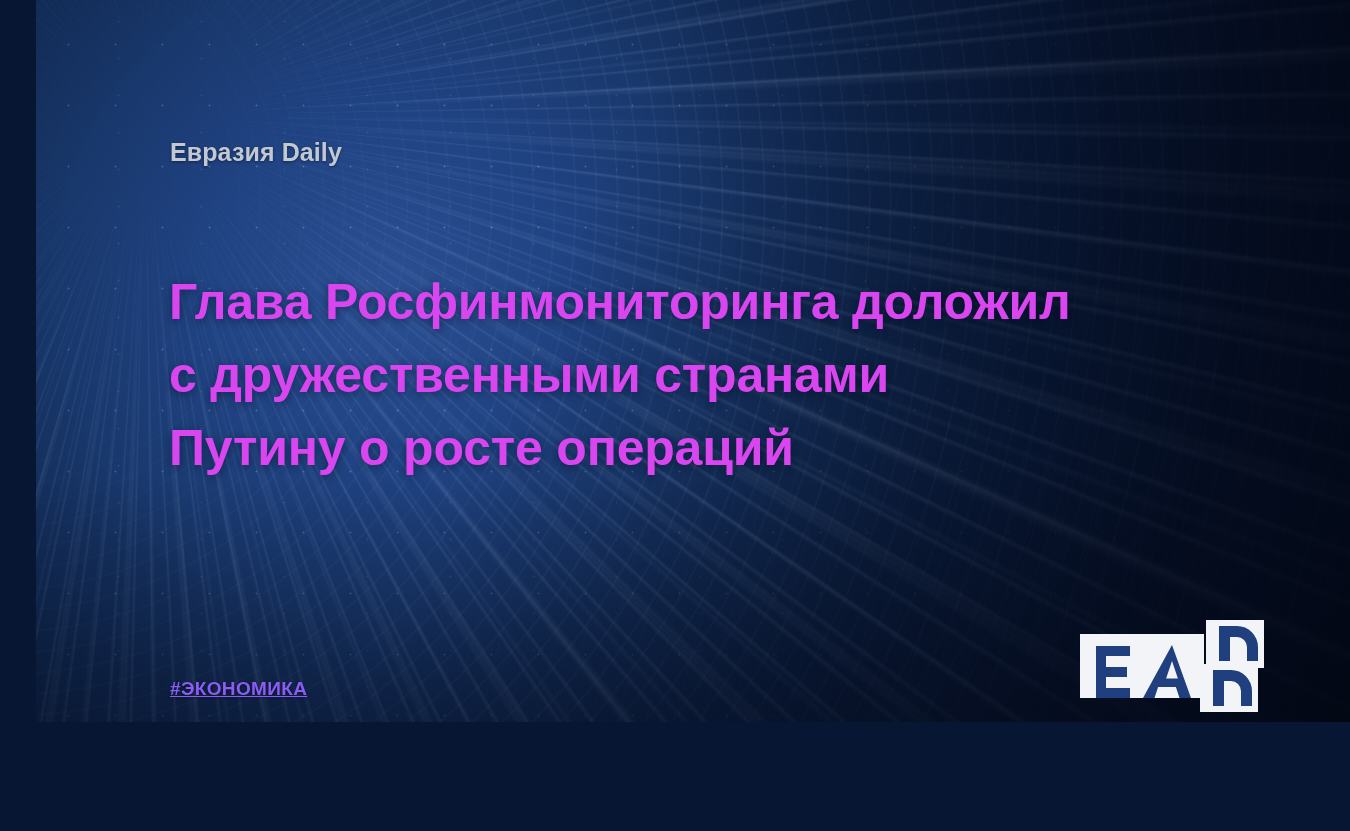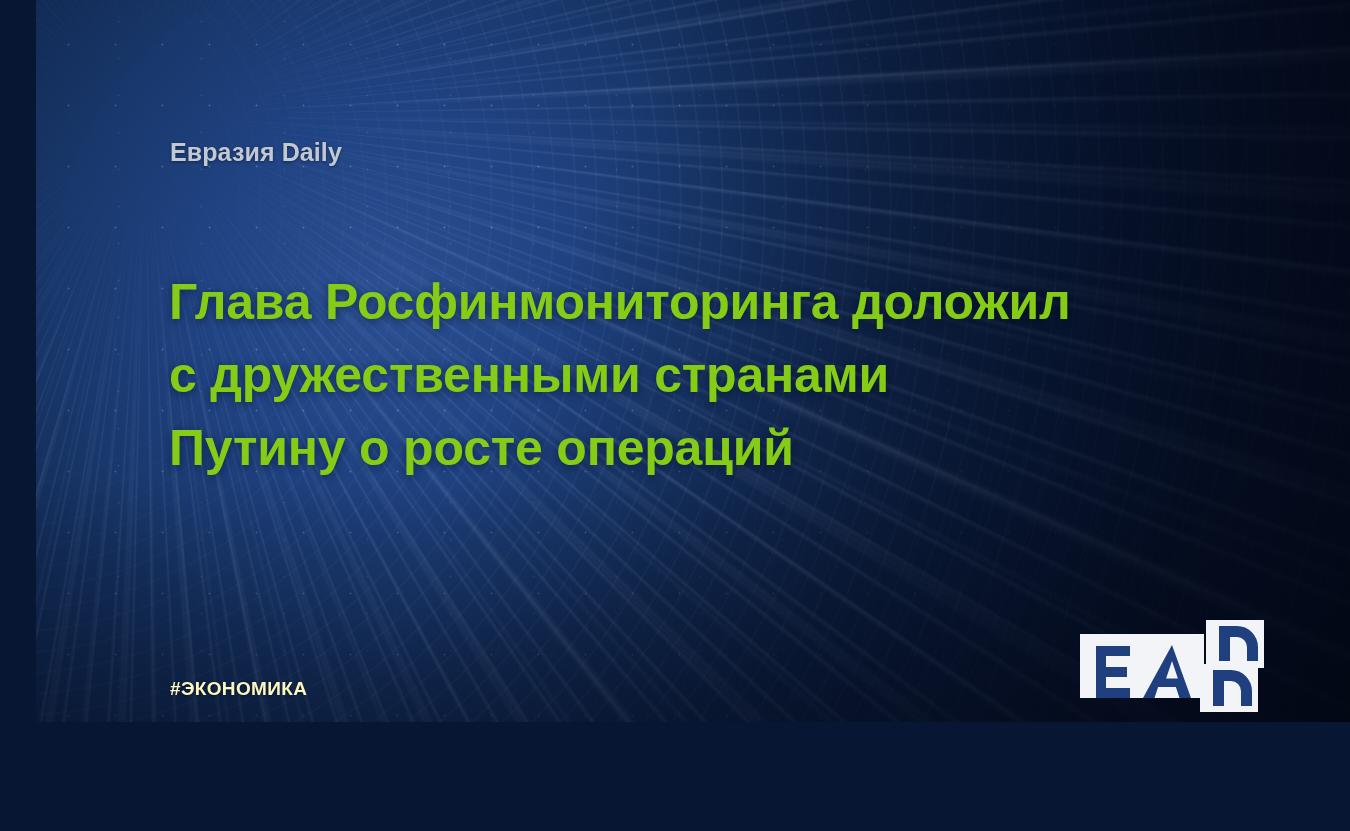--- a/index.html
+++ b/index.html
@@ -143,35 +143,36 @@
   .headline {
     position: absolute;
     left: 133px;
     top: 266px;
     width: 1020px;
     margin: 0;
     font-size: 50px;
     font-weight: 700;
     line-height: 73px;
     letter-spacing: -0.2px;
-    color: #84cc16;
+    color: #d946ef;
     text-shadow: 0 2px 9px rgba(2,10,28,.48);
   }
   .headline .ln { display: block; white-space: nowrap; }
 
   .tag {
     position: absolute;
     left: 134px;
     top: 678px;
     font-size: 19px;
     font-weight: 700;
     letter-spacing: .35px;
-    color: #fef9c3;
+    color: #8b5cf6;
     text-shadow: 0 1px 3px rgba(0,0,0,.42);
     white-space: nowrap;
+    text-decoration: underline;
   }
 
   
   .logo {
     position: absolute;
     left: 1044px;
     top: 620px;
     width: 184px;
     height: 92px;
   }

